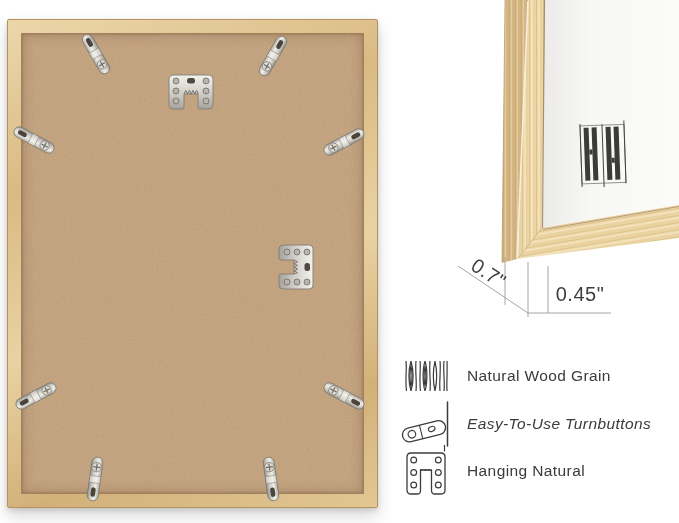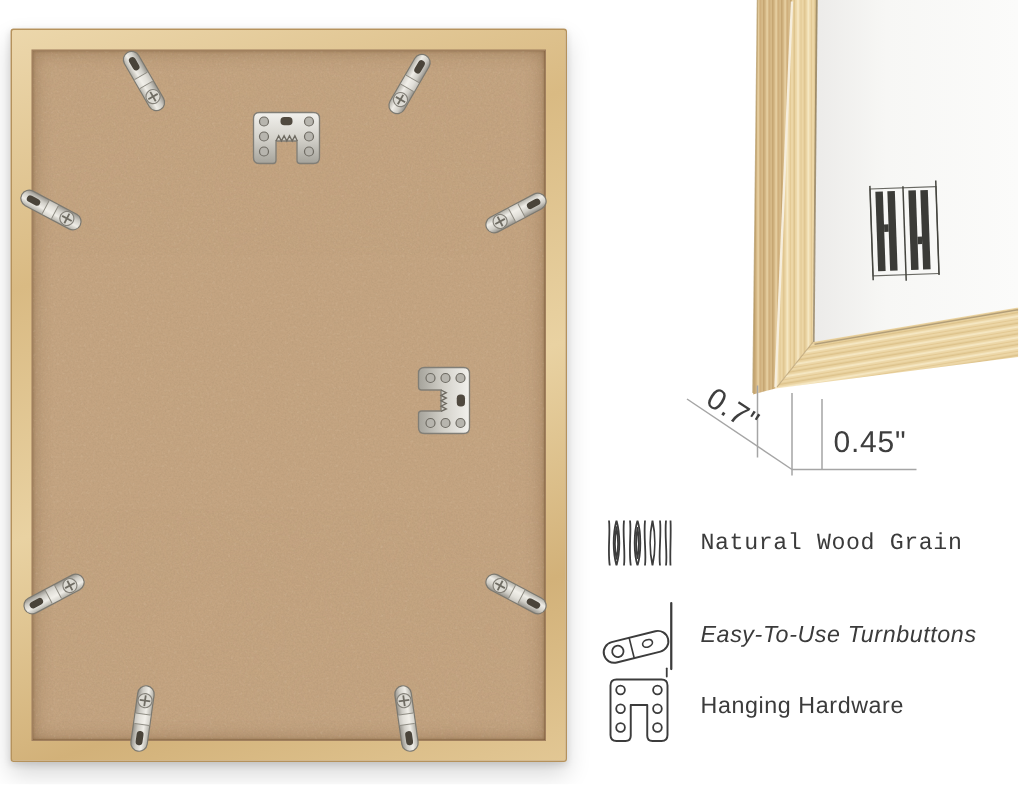--- a/index.html
+++ b/index.html
@@ -17,21 +17,21 @@
   .backing svg.noise{position:absolute;inset:0;width:100%;height:100%;}
 
   .tb{position:absolute;width:14px;height:46px;}
   .hanger{position:absolute;width:48px;height:38px;}
 
   
   .corner-view{position:absolute;left:430px;top:0;width:249px;height:330px;}
 
   
   .feature-row{position:absolute;left:398px;display:flex;align-items:center;}
-  .row-1{top:344px;height:36px;font-family:Liberation Mono, monospace;}
+  .row-1{top:358px;height:36px;}
   .row-2{top:400px;height:48px;font-style:italic;}
   .row-3{top:444px;height:54px;}
   .icon-box{width:56px;display:flex;justify-content:center;align-items:center;}
   .feature-label{margin-left:13px;font-size:15.5px;color:#3b3b3b;letter-spacing:.4px;white-space:nowrap;}
 
   .fi{stroke:#3c3c3c;fill:none;stroke-linecap:round;stroke-linejoin:round;}
 
   .dim-text{font-family:"Liberation Sans",sans-serif;font-size:20px;fill:#3e3e3e;letter-spacing:.5px;}
 </style>
 </head>
@@ -251,16 +251,16 @@
           <line x1="18.5" y1="25" x2="29.5" y2="25" stroke-dasharray="2.2,1.6" stroke-width="1.1"></line>
           <circle cx="11.7" cy="15" r="2.9" stroke-width="1.2"></circle>
             <circle cx="11.7" cy="27.5" r="2.9" stroke-width="1.2"></circle>
             <circle cx="11.7" cy="40" r="2.9" stroke-width="1.2"></circle>
           <circle cx="36.3" cy="15" r="2.9" stroke-width="1.2"></circle>
             <circle cx="36.3" cy="27.5" r="2.9" stroke-width="1.2"></circle>
             <circle cx="36.3" cy="40" r="2.9" stroke-width="1.2"></circle>
         </g>
       </svg>
     </div>
-    <span class="feature-label">Hanging Hardware</span>
+    <span class="feature-label">Hanging Natural</span>
   </div>
 
 </div>
 
 </body></html>

